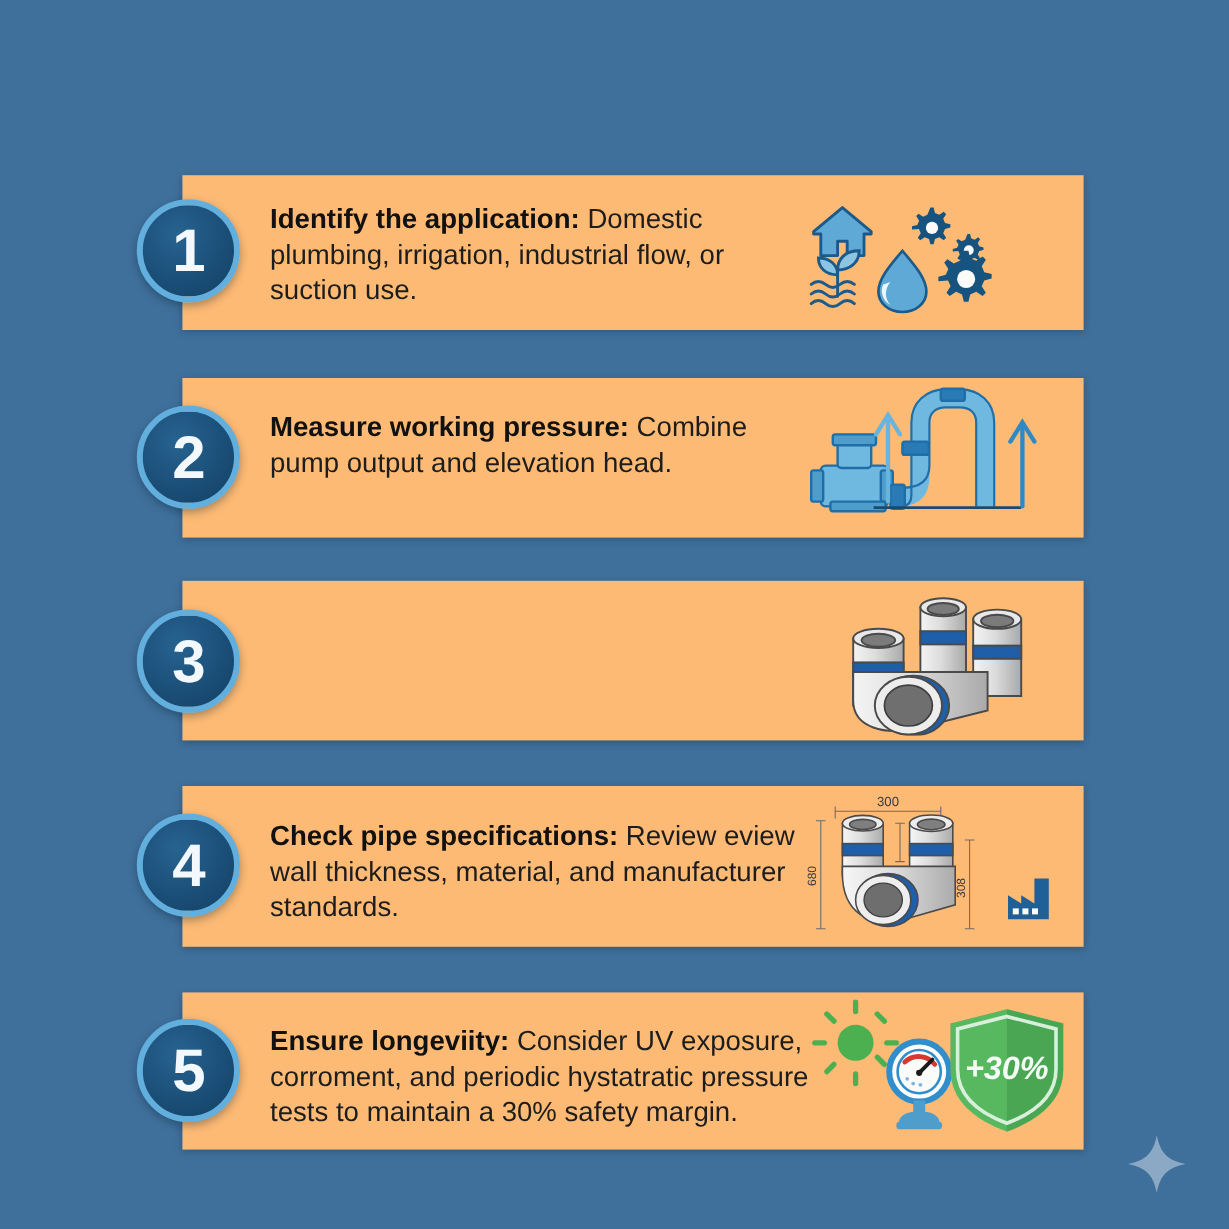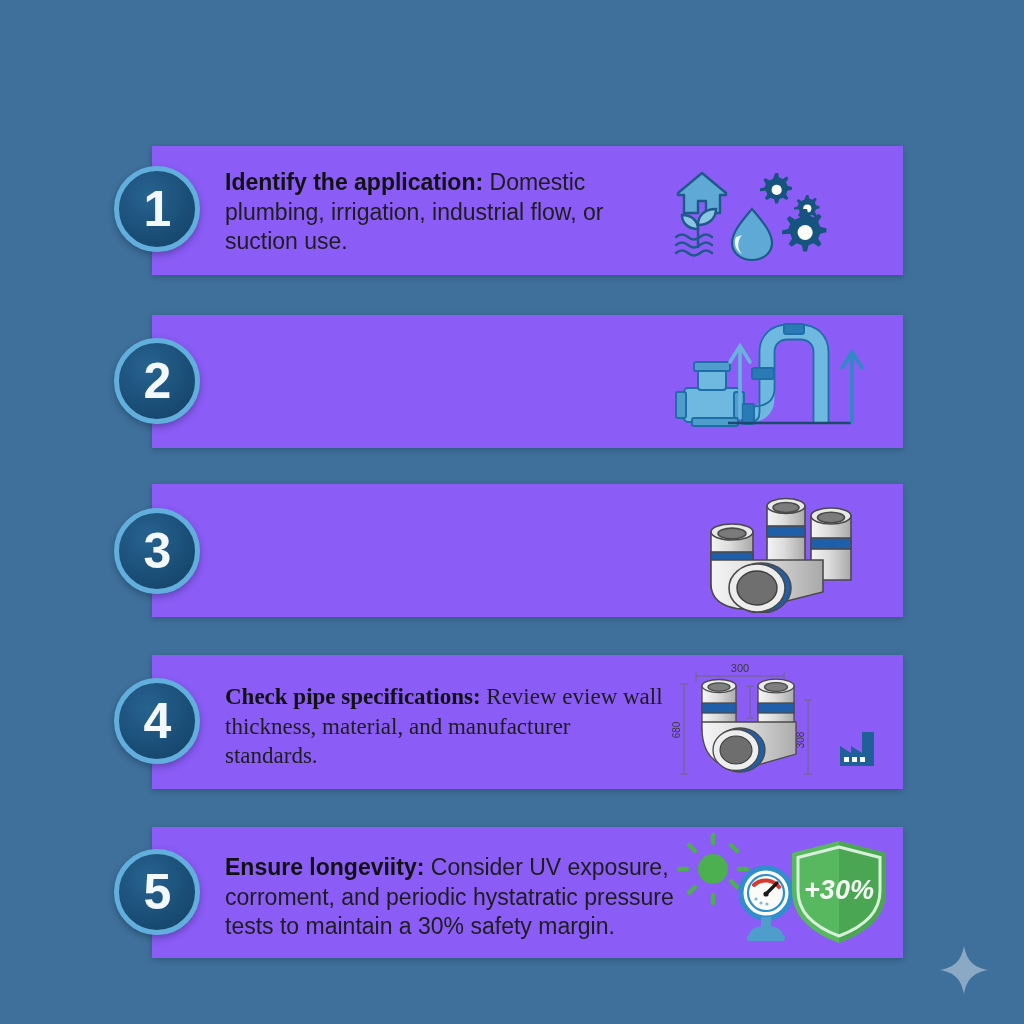--- a/index.html
+++ b/index.html
@@ -18,21 +18,21 @@
   #canvas {
     position: absolute;
     inset: 0;
     background: #3f709b;
   }
 
   .card {
     position: absolute;
     left: 152px;
     width: 751px;
-    background: #8b5cf6;
+    background: #fdba74;
     box-shadow: 0 2px 6px rgba(12, 36, 60, 0.30);
     display: flex;
     align-items: center;
   }
 
   .card-1 { top: 146px;  height: 129px; }
   .card-2 { top: 315px;  height: 133px; }
   .card-3 { top: 484px;  height: 133px; }
   .card-4 { top: 655px;  height: 134px; }
   .card-5 { top: 827px;  height: 131px; font-style: italic; }
@@ -67,21 +67,21 @@
     position: absolute;
     left: 225px;
     width: 440px;
     color: #1d1d1d;
     font-size: 23px;
     line-height: 29.5px;
   }
   .tb-1 { top: 168px; }
   .tb-2 { top: 341px; }
   .tb-3 { top: 511px; }
-  .tb-4 { top: 682px; font-family: Liberation Serif, serif; }
+  .tb-4 { top: 682px; }
   .tb-5 { top: 853px; width: 455px; }
 
   .lead {
     font-weight: 700;
     color: #111;
   }
 
   .art {
     position: absolute;
     right: 0;
@@ -184,20 +184,21 @@
           <path d="M64 40 L74 24 L84 40"></path>
         </g>
         <g fill="none" stroke="#2f89c4" stroke-width="3.6" stroke-linecap="round">
           <path d="M186 100 L186 34"></path>
           <path d="M176 46 L186 30 L196 46"></path>
         </g>
       </svg>
     </div>
   </div>
   <div class="badge badge-2">2</div>
+  <div class="text-block tb-2"><span class="lead">Measure working pressure:</span><span> Combine pump output and elevation head.</span></div>
 
   <div class="card card-3">
     <div class="art">
       <svg width="210" height="125" viewBox="0 0 210 125">
         <defs>
           <linearGradient id="pipeG" x1="0" y1="0" x2="1" y2="0">
             <stop offset="0%" stop-color="#f4f4f4"></stop>
             <stop offset="45%" stop-color="#dcdcdc"></stop>
             <stop offset="100%" stop-color="#a9a9a9"></stop>
           </linearGradient>

